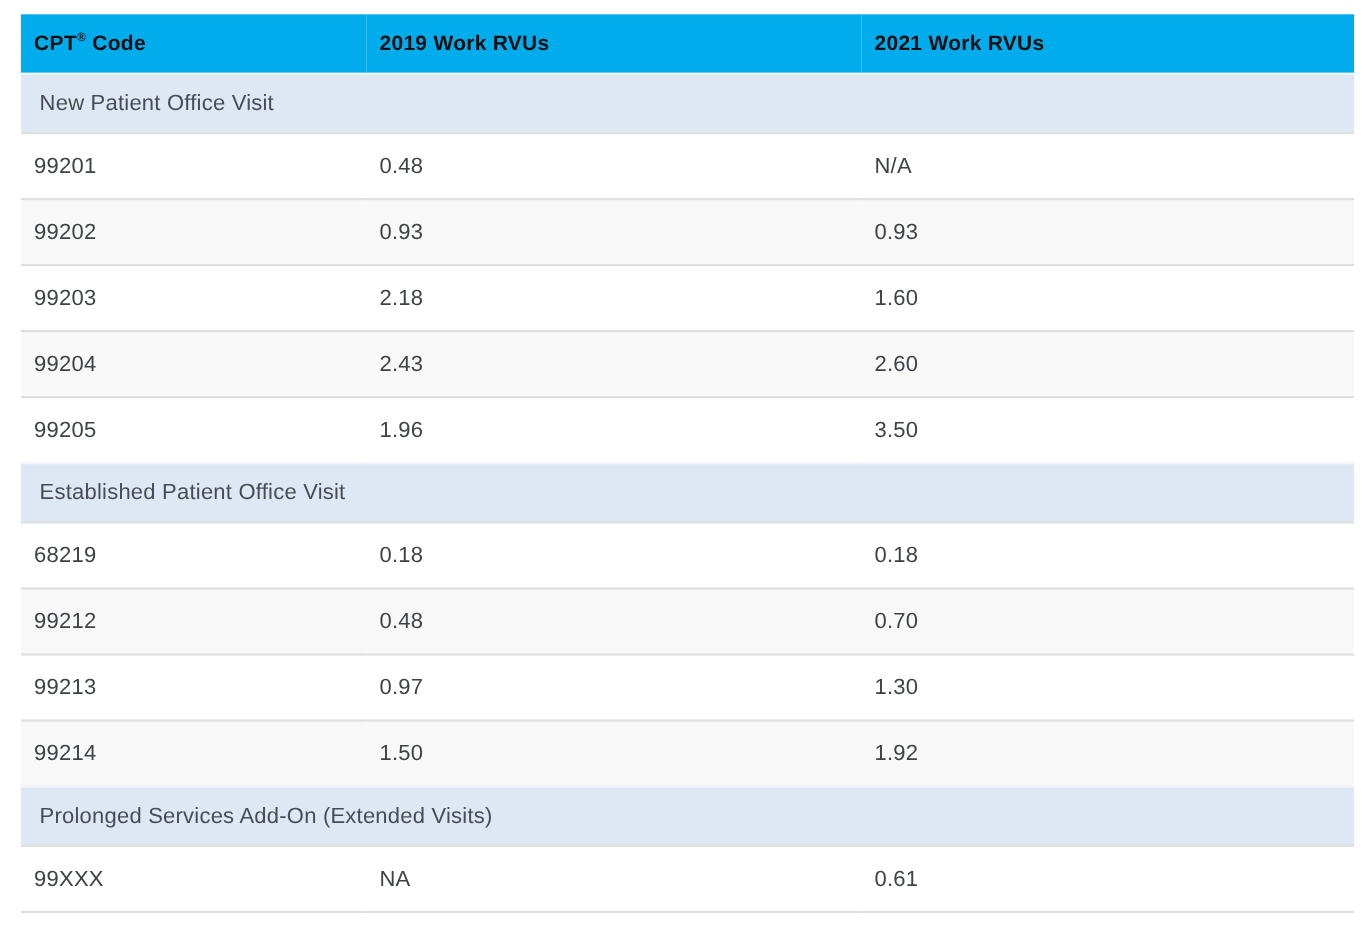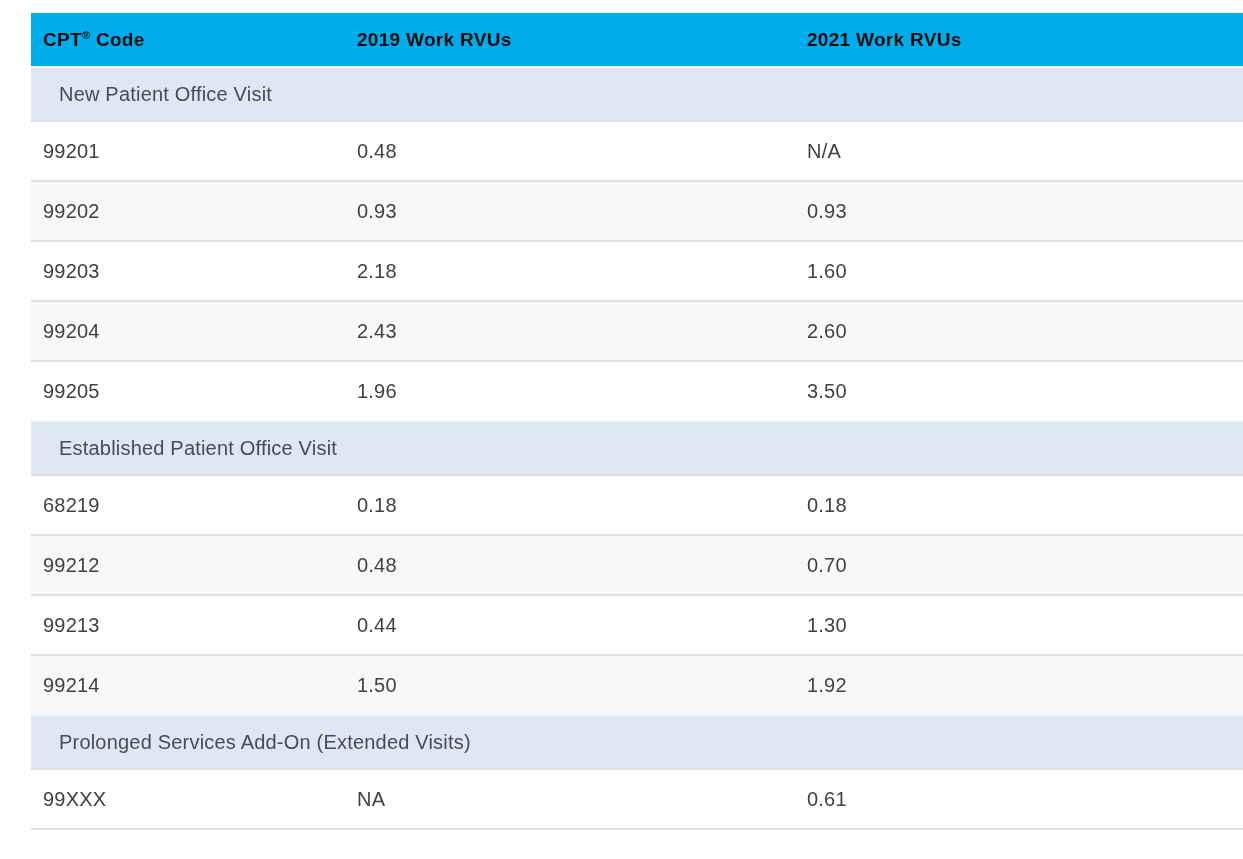--- a/index.html
+++ b/index.html
@@ -9,21 +9,21 @@
   }
   body {
     width: 1243px;
     height: 859px;
     font-family: "Liberation Sans", sans-serif;
     position: relative;
     overflow: hidden;
   }
   .table-wrap {
     position: absolute;
-    left: 31px;
+    left: 19px;
     top: 13px;
     width: 1212px;
   }
   table.rvu-table {
     width: 100%;
     border-collapse: collapse;
     table-layout: fixed;
   }
   table.rvu-table col.c1 { width: 314px; }
   table.rvu-table col.c2 { width: 450px; }
@@ -47,21 +47,21 @@
     vertical-align: super;
   }
 
   tr.section-row td {
     background: #dde8f4;
     color: #474c52;
     font-size: 20px;
     font-weight: normal;
     letter-spacing: 0.2px;
     height: 54px;
-    padding: 0 28px;
+    padding: 0 17px;
     vertical-align: middle;
     box-sizing: border-box;
     border-top: 2px solid #f2f5f9;
   }
 
   tr.data-row td {
     background: #ffffff;
     color: #3e4247;
     font-size: 20px;
     letter-spacing: 0.2px;
@@ -142,21 +142,21 @@
   </tr>
 
   <tr class="data-row alt">
     <td>99212</td>
     <td>0.48</td>
     <td>0.70</td>
   </tr>
 
   <tr class="data-row">
     <td>99213</td>
-    <td>0.44</td>
+    <td>0.97</td>
     <td>1.30</td>
   </tr>
 
   <tr class="data-row alt">
     <td>99214</td>
     <td>1.50</td>
     <td>1.92</td>
   </tr>
 
 

